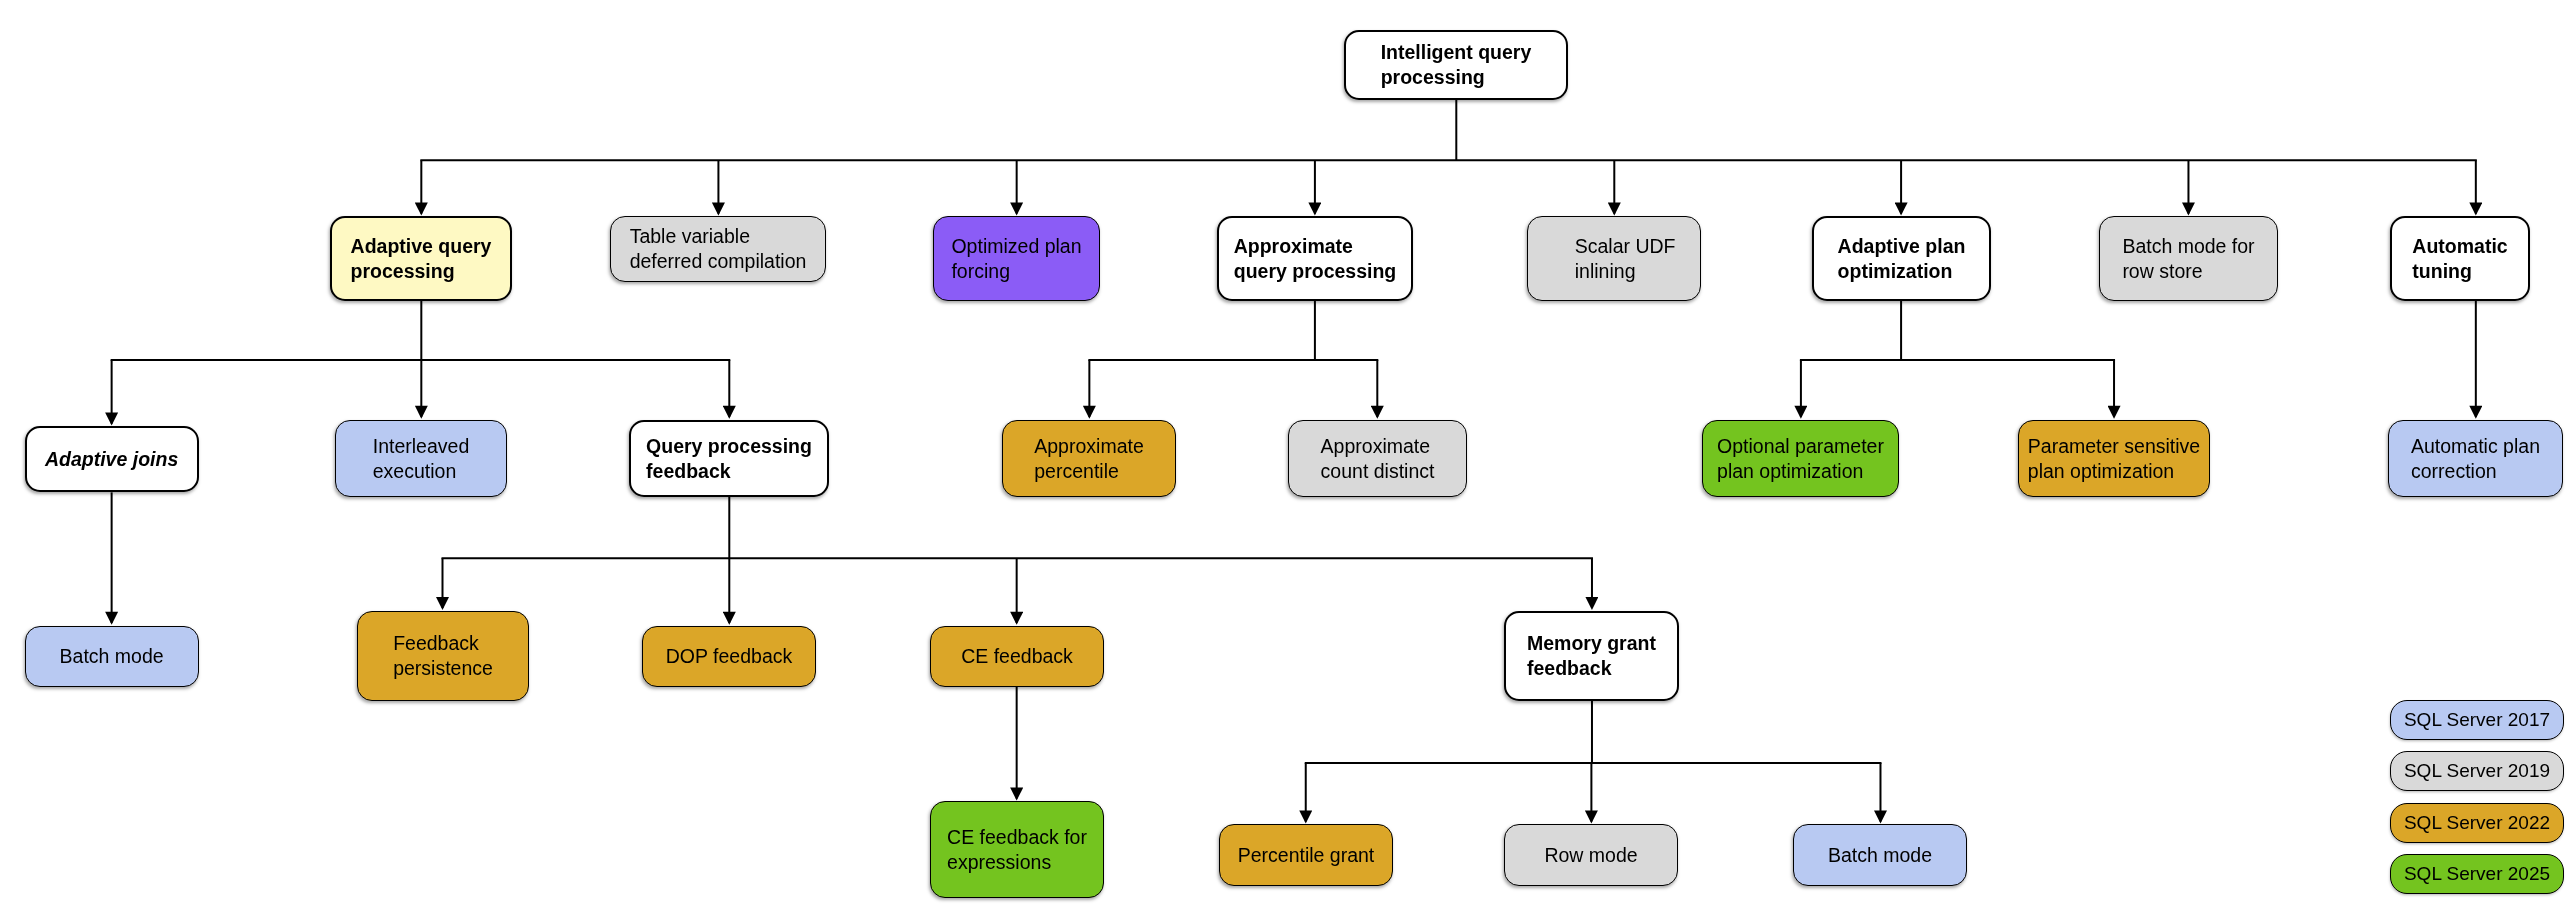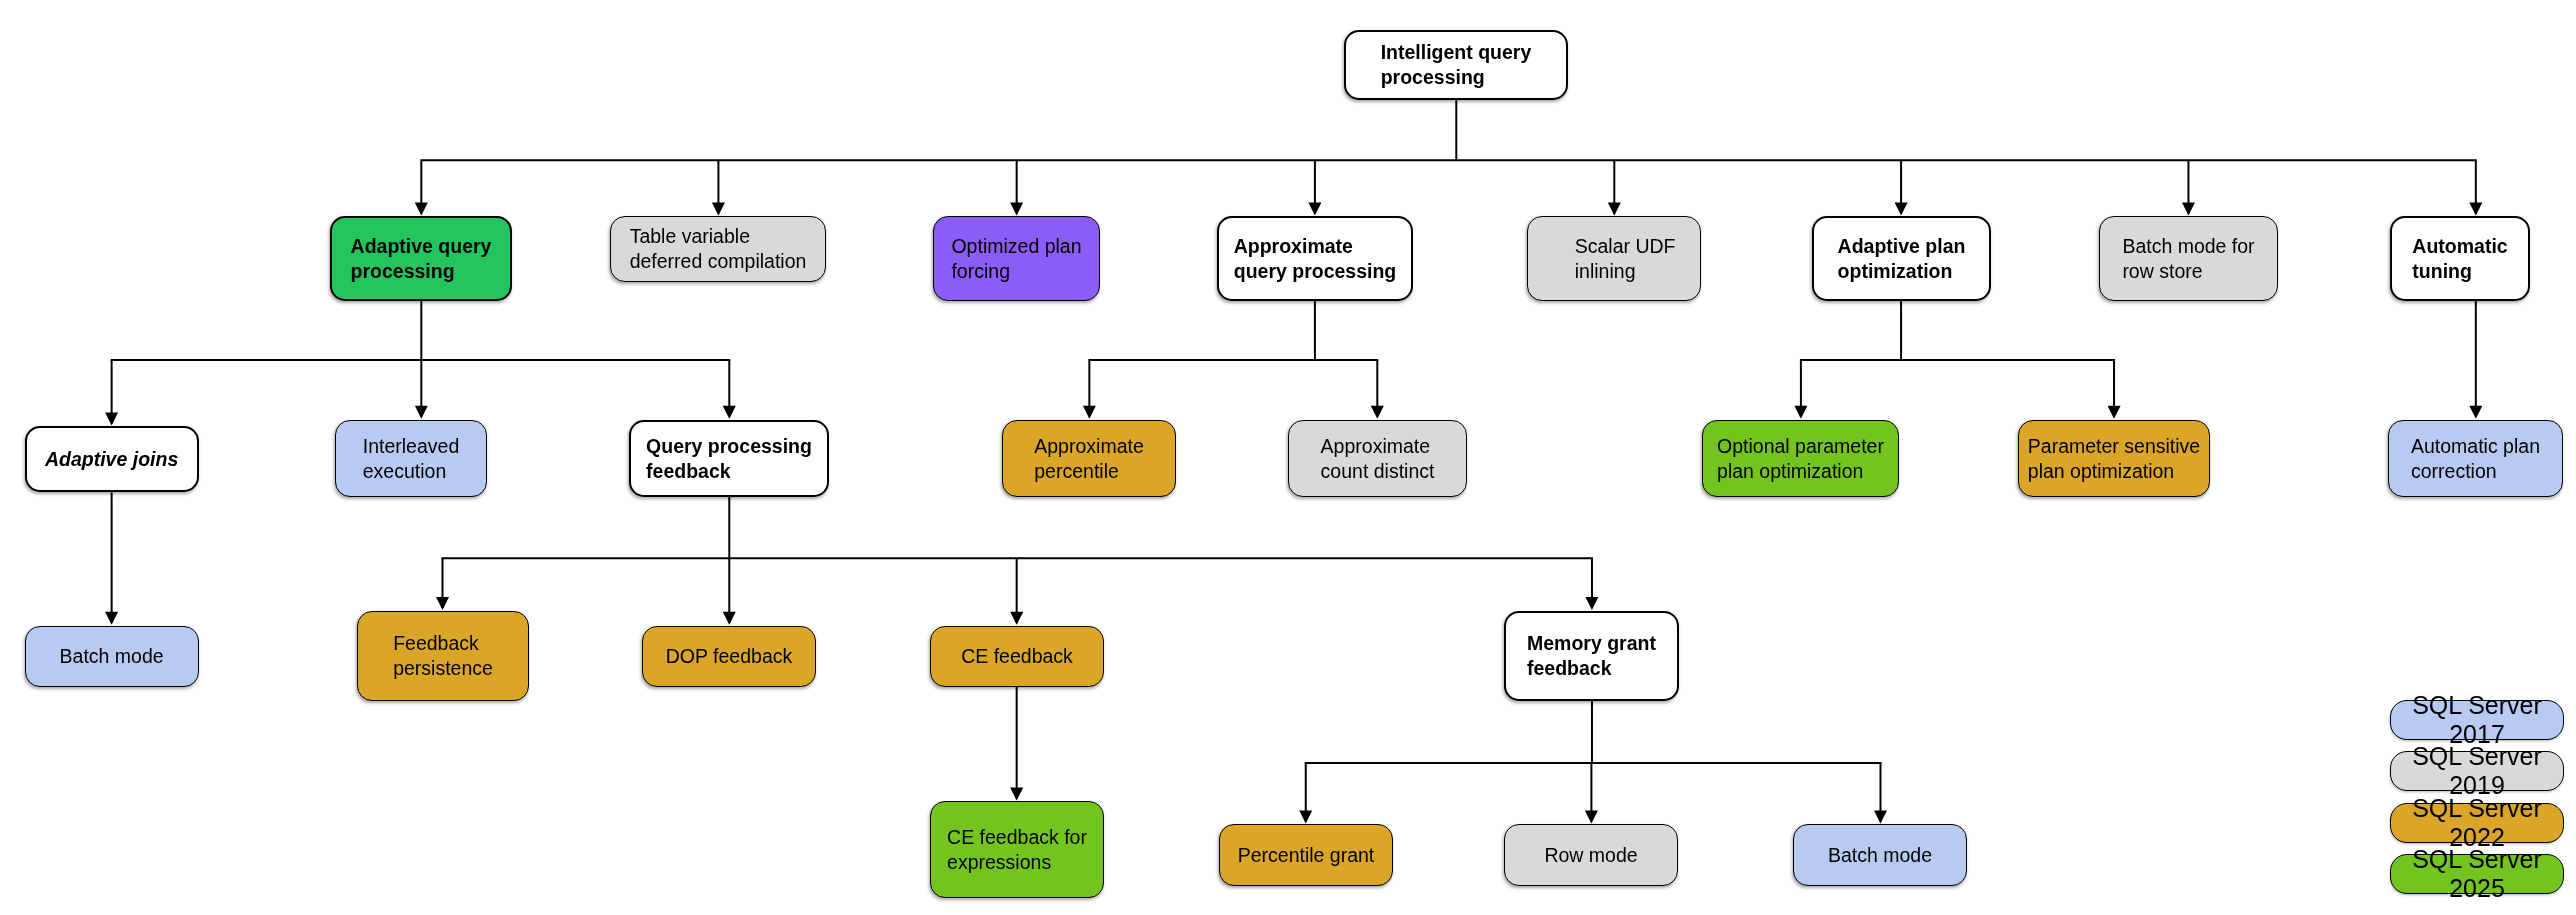--- a/index.html
+++ b/index.html
@@ -40,21 +40,21 @@
   }
   .legend-item {
     position: absolute;
     box-sizing: border-box;
     display: flex;
     align-items: center;
     justify-content: center;
     text-align: center;
     border: 1.7px solid #000000;
     border-radius: 17px;
-    font-size: 25px;
+    font-size: 19px;
     color: #000000;
     padding: 1.1px 4.6px;
     box-shadow: -0.6px 1.7px 2.9px -0.6px rgba(0,0,0,0.3);
   }
 </style>
 </head>
 <body>
 
 <div class="canvas">
   <svg id="edges" width="2576" height="916" viewBox="0 0 4500 1600" xmlns="http://www.w3.org/2000/svg">
@@ -99,38 +99,38 @@
         <line x1="2781" y1="1224" x2="2781" y2="1333"></line>
         <line x1="2279.25" y1="1333" x2="3286.75" y2="1333"></line>
         <line x1="2281" y1="1333" x2="2281" y2="1435" marker-end="url(#arrow)"></line>
         <line x1="2780" y1="1333" x2="2780" y2="1435" marker-end="url(#arrow)"></line>
         <line x1="3285" y1="1333" x2="3285" y2="1435" marker-end="url(#arrow)"></line>
       </g>
   </svg>
   <div id="nodes">
       <div class="node bold" style="left: 1344px; top: 30px; width: 224px; height: 70px; background: rgb(255, 255, 255);">Intelligent query
 processing</div>
-      <div class="node bold" style="left: 330px; top: 216px; width: 182px; height: 85px; background: #22c55e;">Adaptive query
+      <div class="node bold" style="left: 330px; top: 216px; width: 182px; height: 85px; background: #fef9c3;">Adaptive query
 processing</div>
       <div class="node" style="left: 582px; top: 216px; width: 216px; height: 66px; background: rgb(217, 217, 217); margin-left: 28px;">Table variable
 deferred compilation</div>
       <div class="node" style="left: 933px; top: 216px; width: 167px; height: 85px; background: #8b5cf6;">Optimized plan
 forcing</div>
       <div class="node bold" style="left: 1217px; top: 216px; width: 196px; height: 85px; background: rgb(255, 255, 255);">Approximate
 query processing</div>
       <div class="node" style="left: 1527px; top: 216px; width: 174px; height: 85px; background: rgb(217, 217, 217); padding-left: 28px;">Scalar UDF
 inlining</div>
       <div class="node bold" style="left: 1812px; top: 216px; width: 179px; height: 85px; background: rgb(255, 255, 255);">Adaptive plan
 optimization</div>
       <div class="node" style="left: 2099px; top: 216px; width: 179px; height: 85px; background: rgb(217, 217, 217);">Batch mode for
 row store</div>
       <div class="node bold" style="left: 2390px; top: 216px; width: 140px; height: 85px; background: rgb(255, 255, 255);">Automatic
 tuning</div>
       <div class="node bold" style="left: 24.6px; top: 426px; width: 174px; height: 66px; background: rgb(255, 255, 255); font-style: italic;">Adaptive joins</div>
-      <div class="node" style="left: 335px; top: 420px; width: 152px; height: 77px; background: rgb(184, 201, 242);">Interleaved
+      <div class="node" style="left: 335px; top: 420px; width: 172px; height: 77px; background: rgb(184, 201, 242);">Interleaved
 execution</div>
       <div class="node bold" style="left: 629px; top: 420px; width: 200px; height: 77px; background: rgb(255, 255, 255);">Query processing
 feedback</div>
       <div class="node" style="left: 1002px; top: 420px; width: 174px; height: 77px; background: rgb(219, 166, 40);">Approximate
 percentile</div>
       <div class="node" style="left: 1288px; top: 420px; width: 179px; height: 77px; background: rgb(217, 217, 217);">Approximate
 count distinct</div>
       <div class="node" style="left: 1702px; top: 420px; width: 197px; height: 77px; background: rgb(116, 196, 31);">Optional parameter
 plan optimization</div>
       <div class="node" style="left: 2018px; top: 420px; width: 192px; height: 77px; background: rgb(219, 166, 40);">Parameter sensitive

